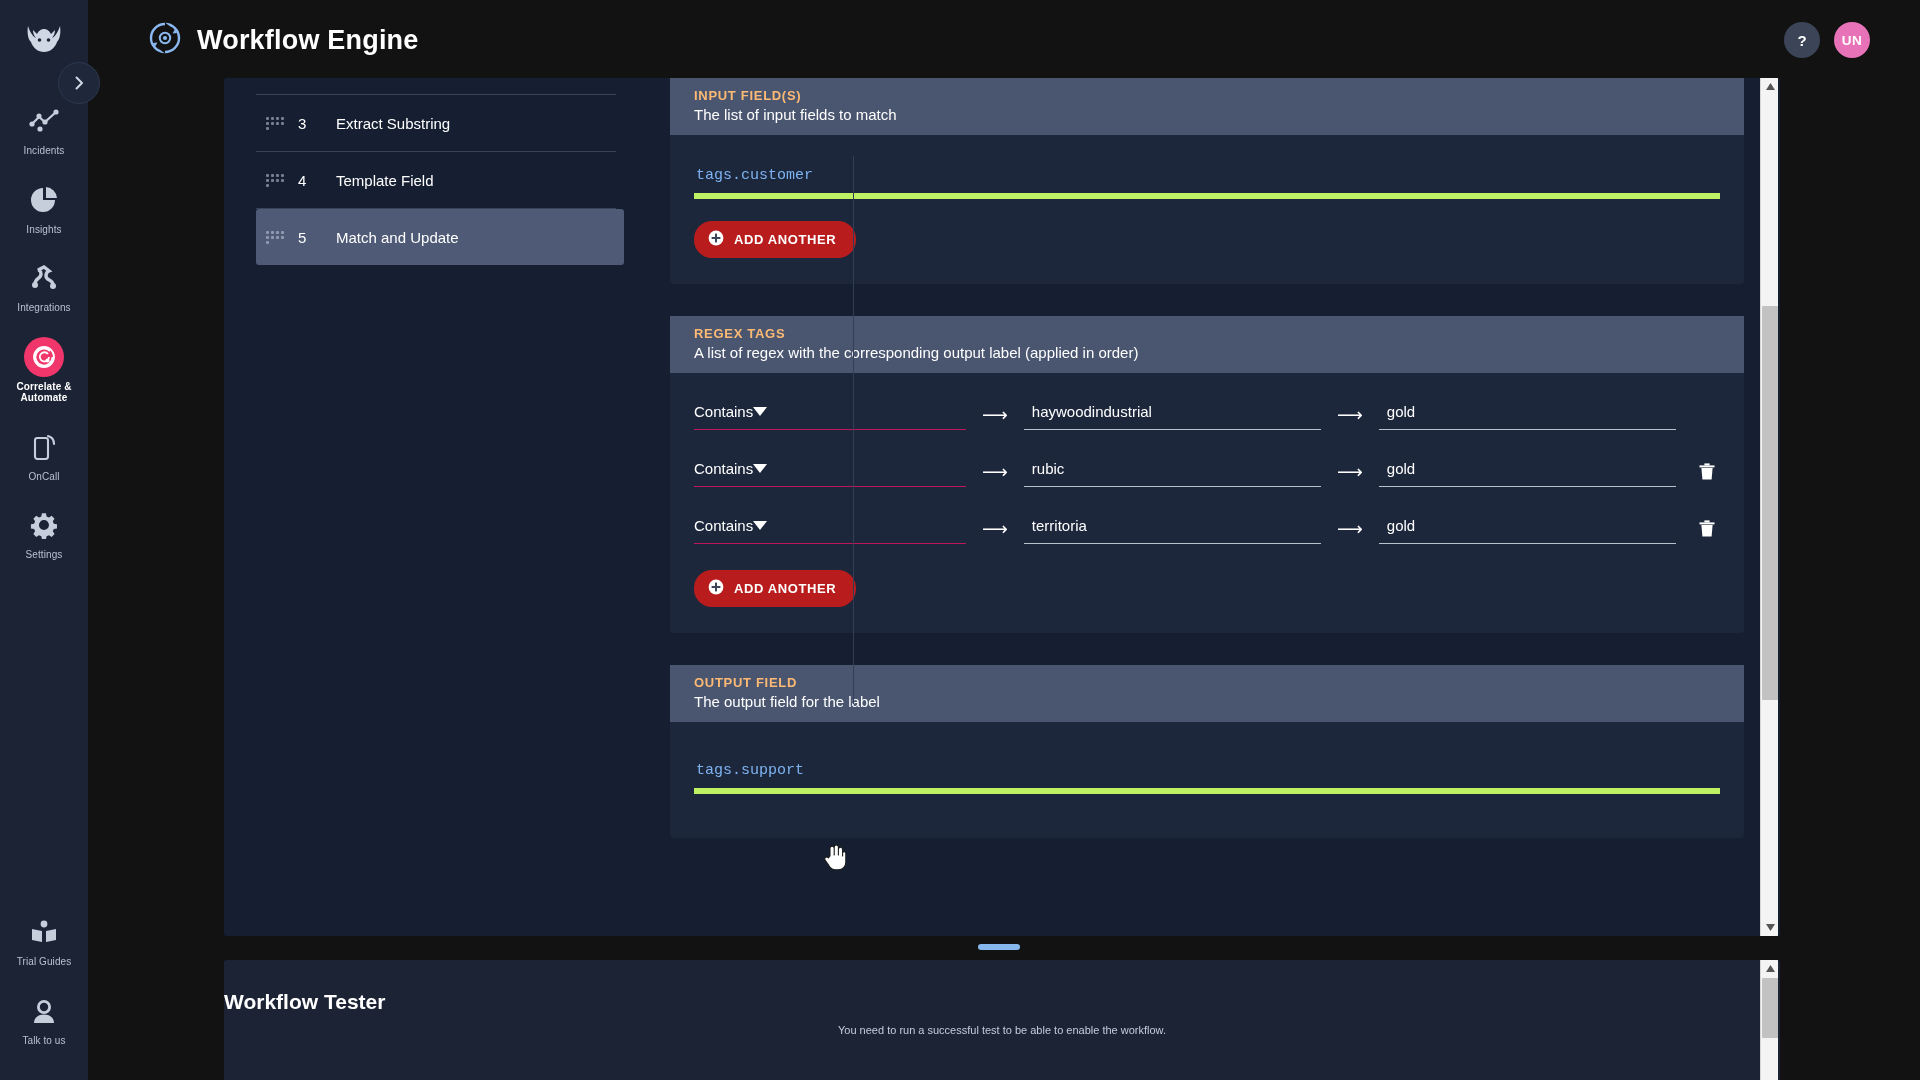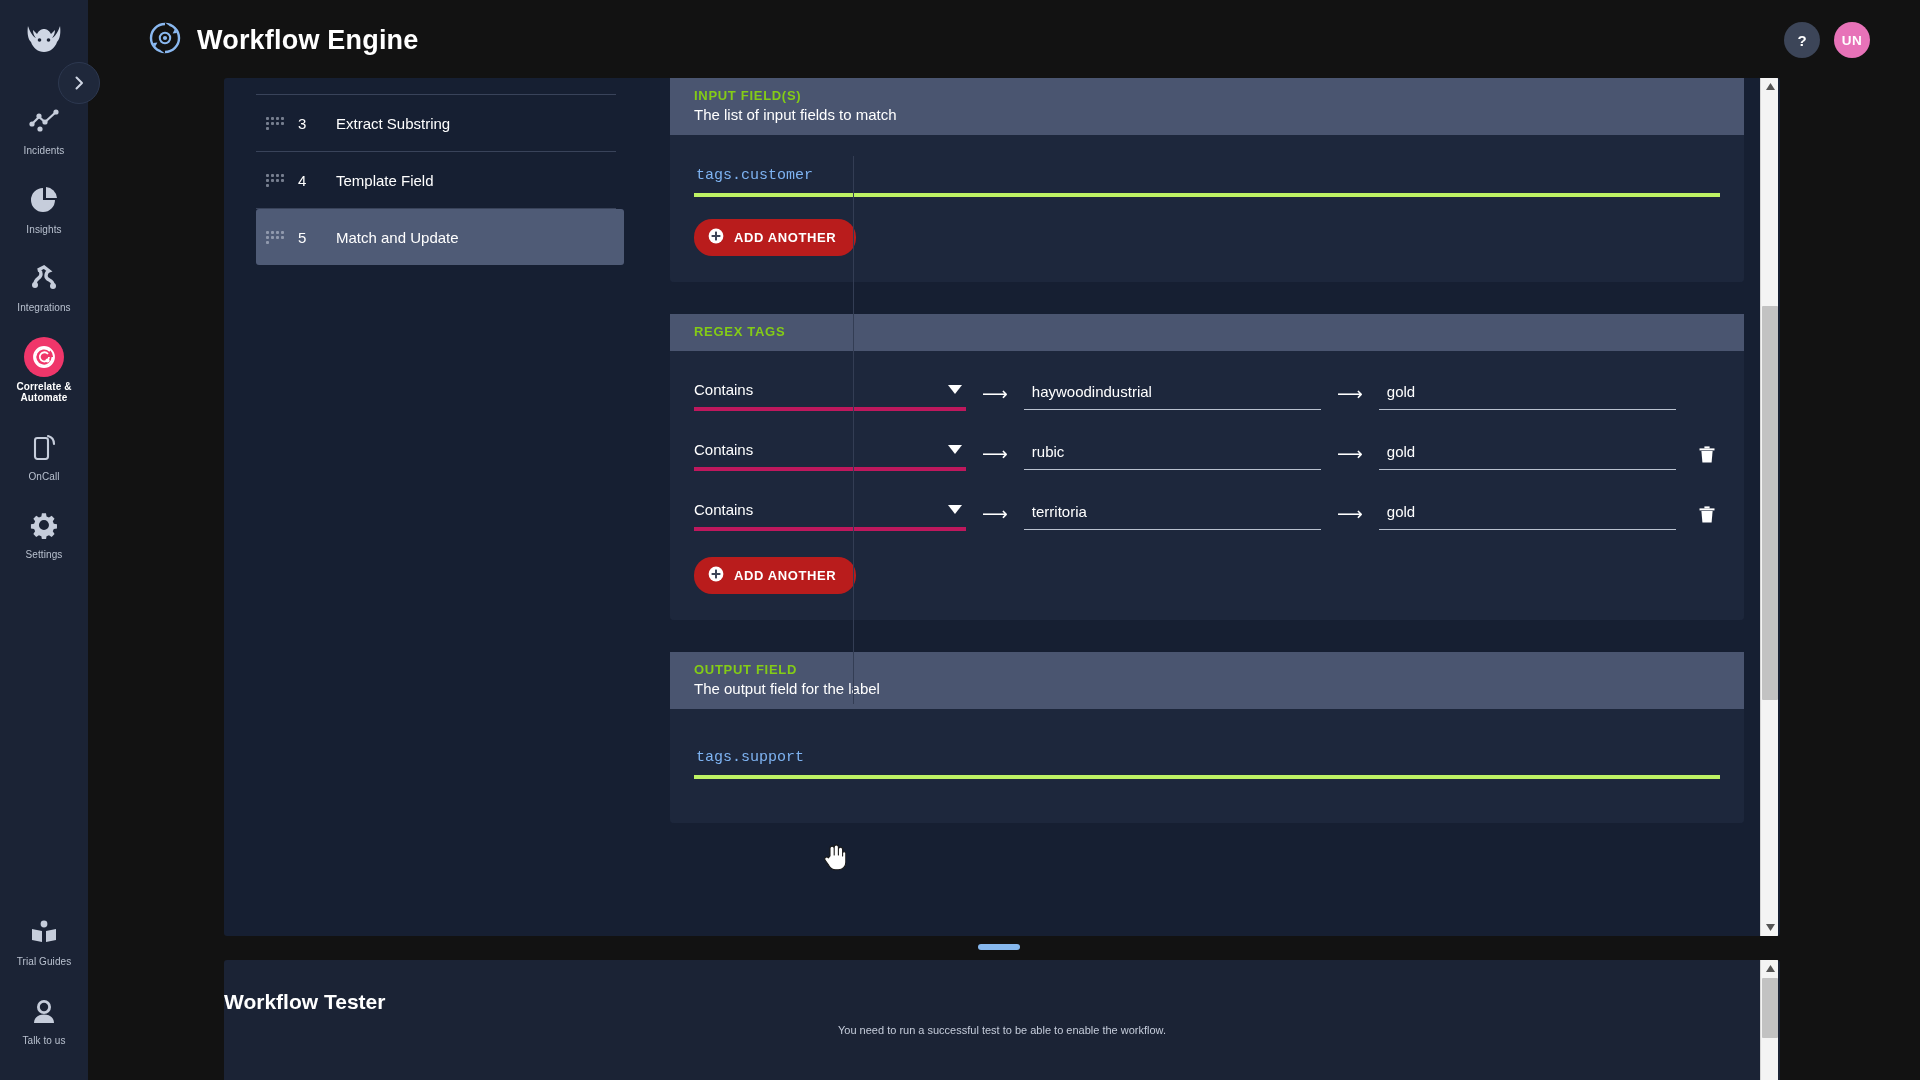--- a/index.html
+++ b/index.html
@@ -95,43 +95,43 @@
 
   
   .props {
     flex: 1; margin-left: 46px; margin-right: 16px; padding-top: 0;
     overflow: hidden; position: relative;
   }
 
   .card { background:#1d273c; border-radius: 4px; }
   .sec-head { background:#4a5570; padding: 10px 24px 12px; }
   .sec-title {
-    color:#84cc16; font-size: 13px; font-weight: 700; letter-spacing:.7px;
+    color:#fdba74; font-size: 13px; font-weight: 700; letter-spacing:.7px;
   }
   .sec-desc { color:#ffffff; font-size: 15px; margin-top: 3px; }
   .sec-body { background:#1d273c; padding: 26px 24px 26px; border-radius: 0 0 4px 4px; }
 
   .code-input {
     color:#7eb3f2; font-family:"Liberation Mono", monospace; font-size:15px;
-    border-bottom: 4px solid #bef264; padding: 6px 2px 9px; width: 100%;
+    border-bottom: 6px solid #bef264; padding: 6px 2px 9px; width: 100%;
     background: transparent;
   }
 
   .add-btn {
     display:inline-flex; align-items:center; gap:10px;
     background:#b91c1c; color:#ffffff; border:none;
     border-radius: 18px; padding: 9px 20px 9px 14px;
     font-size: 13px; font-weight: 700; letter-spacing:.6px; cursor: pointer;
     font-family: "Liberation Sans", sans-serif;
   }
 
   .regex-row { display:flex; align-items:center; margin-bottom: 26px; }
   .rx-select {
-    flex: 0 0 272px; display:flex; align-items:center; justify-content:space-between;
-    border-bottom: 4px solid #be185d; padding: 4px 4px 9px 0; cursor:pointer;
+    flex: 0 0 272px; display:flex; align-items:center; justify-content:flex-start;
+    border-bottom: 1px solid #be185d; padding: 4px 4px 9px 0; cursor:pointer;
     color:#ffffff; font-size:15px;
   }
   .caret { width:0;height:0;border-left:7px solid transparent;border-right:7px solid transparent;border-top:9px solid #ffffff; }
   .rx-arrow { color:#ffffff; font-size:18px; margin: 0 16px; }
   .rx-text {
     flex: 1; border-bottom: 1px solid #b9c1cf; padding: 4px 4px 9px 8px;
     color:#ffffff; font-size:15px; background:transparent; min-width: 40px;
   }
   .rx-del { width: 26px; margin-left: 18px; cursor:pointer; display:flex; align-items:center; justify-content:center; }
 
@@ -392,20 +392,21 @@
               <span>ADD ANOTHER</span>
             </button>
           </div>
         </div>
 
         <div class="sec-gap"></div>
 
         <div class="card">
           <div class="sec-head">
             <div class="sec-title">REGEX TAGS</div>
+            <div class="sec-desc">A list of regex with the corresponding output label (applied in order)</div>
           </div>
           <div class="sec-body">
 
             
             <div class="regex-row">
               <div class="rx-select">
                 <span>Contains</span>
                 <span class="caret"></span>
               </div>
               <span class="rx-arrow">⟶</span>

